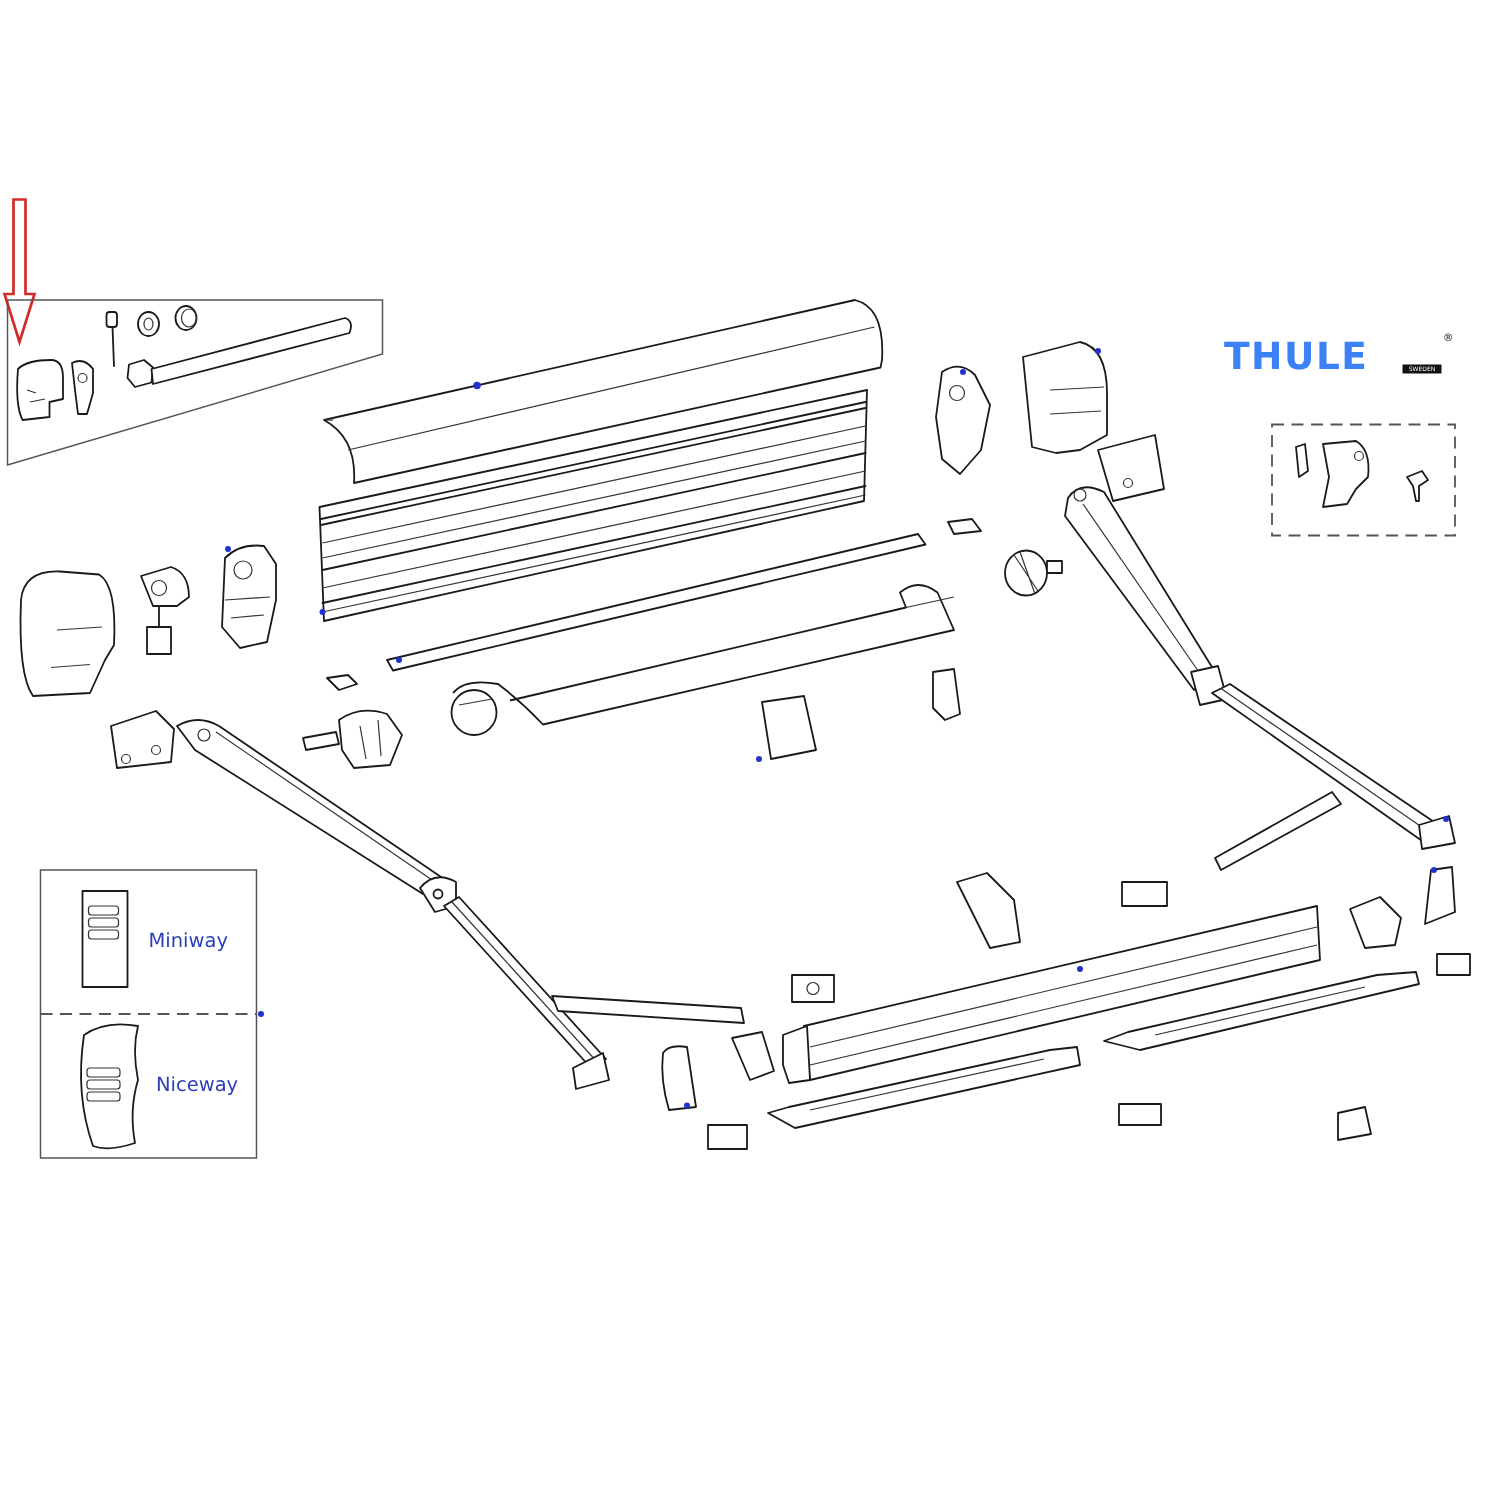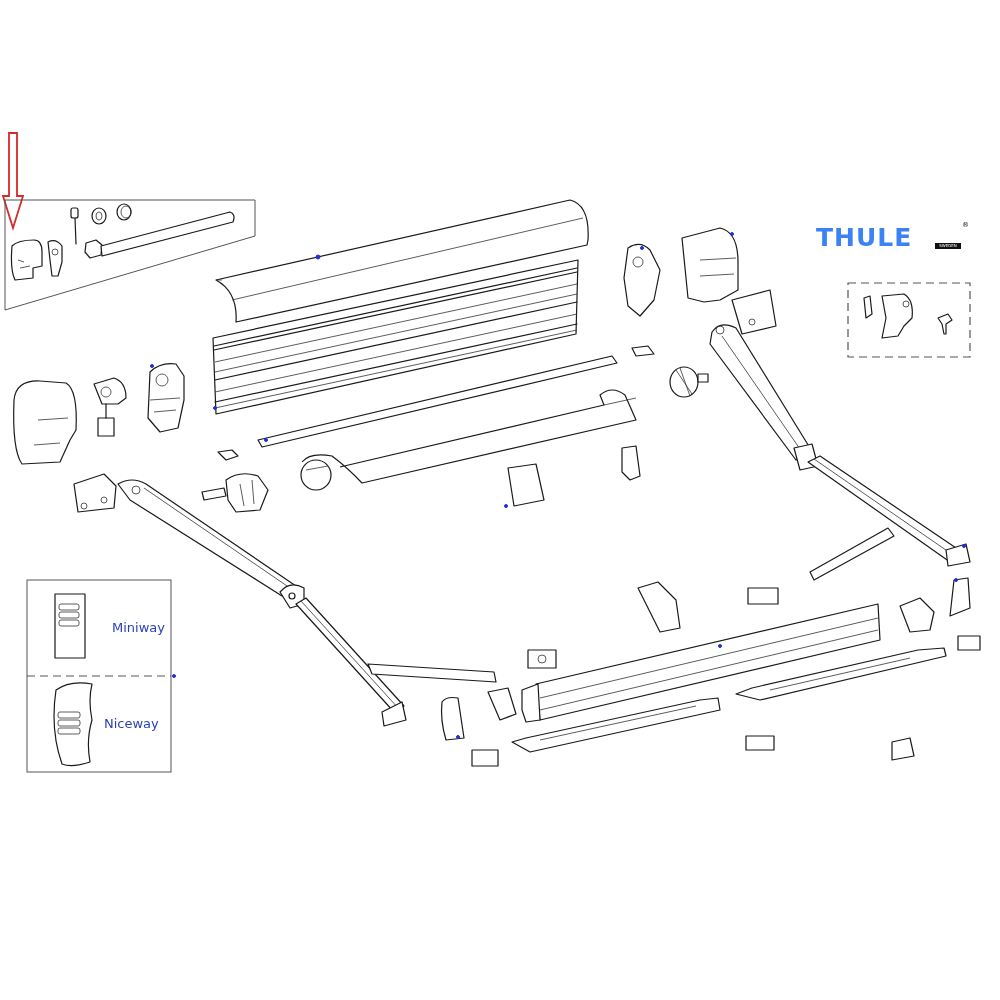--- a/index.html
+++ b/index.html
@@ -274,16 +274,16 @@
       <circle cx="956" cy="580" r="1.5" class="marker"></circle>
       <circle cx="458" cy="737" r="1.5" class="marker"></circle>
       <circle cx="720" cy="646" r="1.5" class="marker"></circle>
     </g>
   </svg>
 
   <div class="logo">THULE</div>
   <div class="logo-sub">SWEDEN</div>
   <div class="logo-reg">®</div>
 
-  <div class="label" style="left:112px; top:620px;">Miniway</div>
+  <div class="label" style="left:99px; top:620px;">Miniway</div>
   <div class="label" style="left:104px; top:716px;">Niceway</div>
 
 </div>
 
 </body></html>

